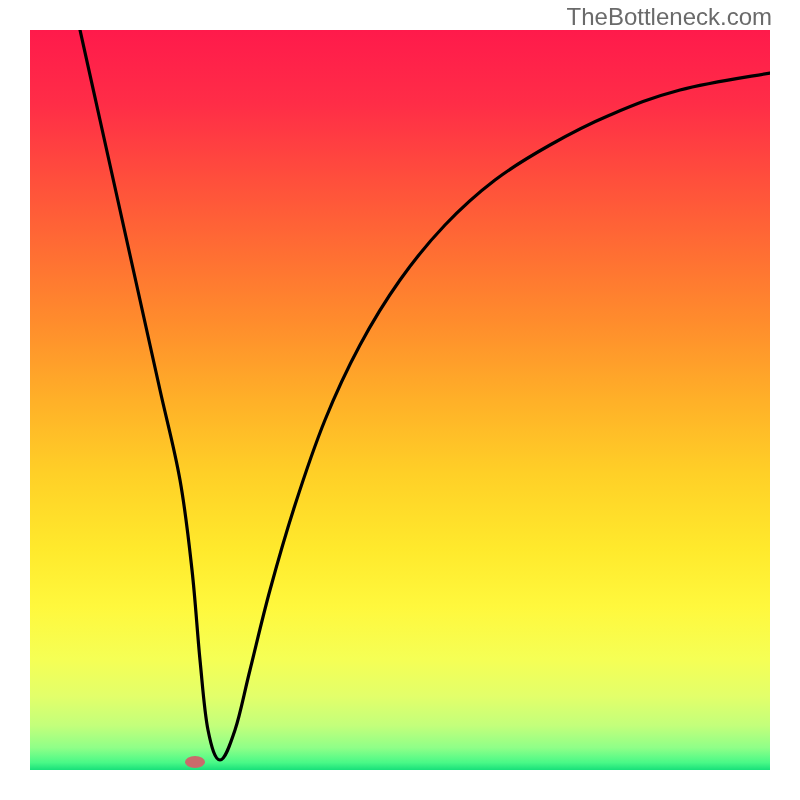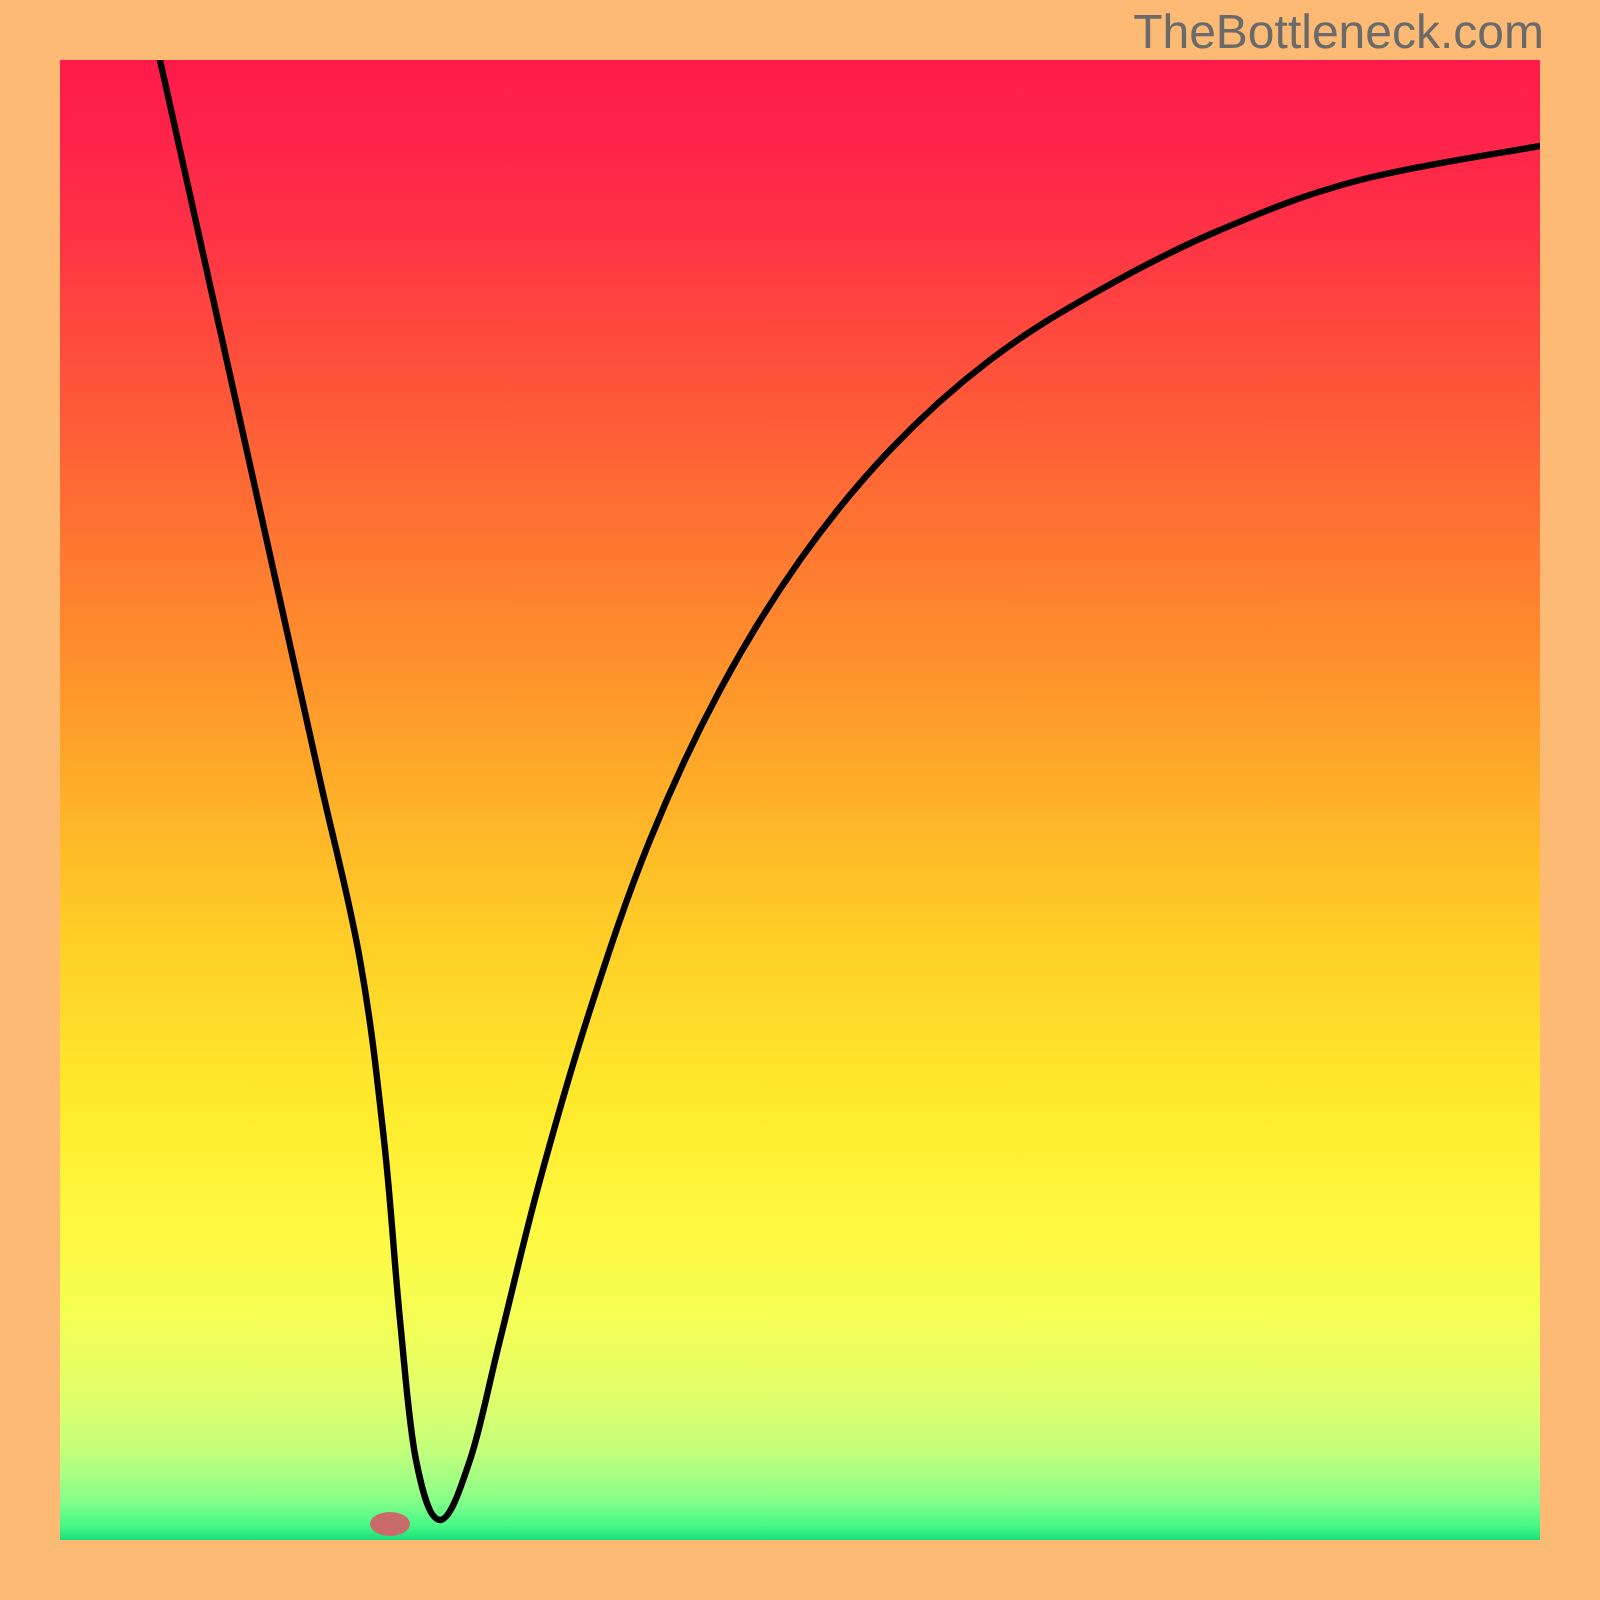--- a/index.html
+++ b/index.html
@@ -7,21 +7,21 @@
     padding: 0;
     width: 800px;
     height: 800px;
     background: #000;
     overflow: hidden;
   }
   .stage {
     position: relative;
     width: 800px;
     height: 800px;
-    background: #fdba74;
+    background: #ffffff;
   }
   .frame {
     position: absolute;
     left: 30px;
     top: 30px;
     width: 740px;
     height: 740px;
     box-sizing: border-box;
     background: #000;
   }

